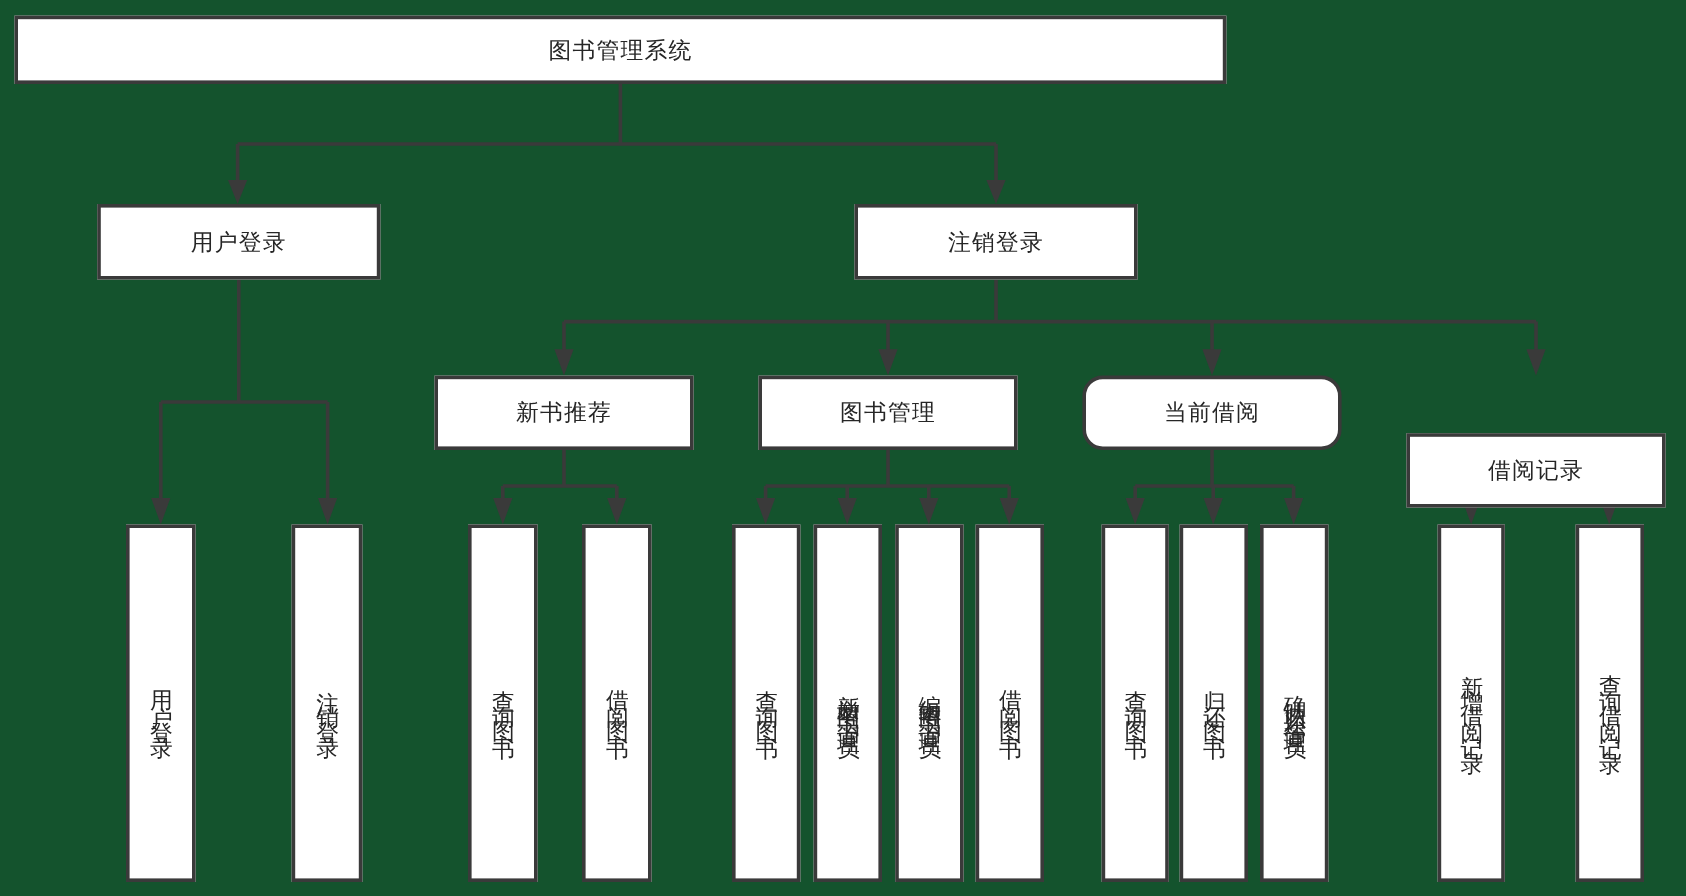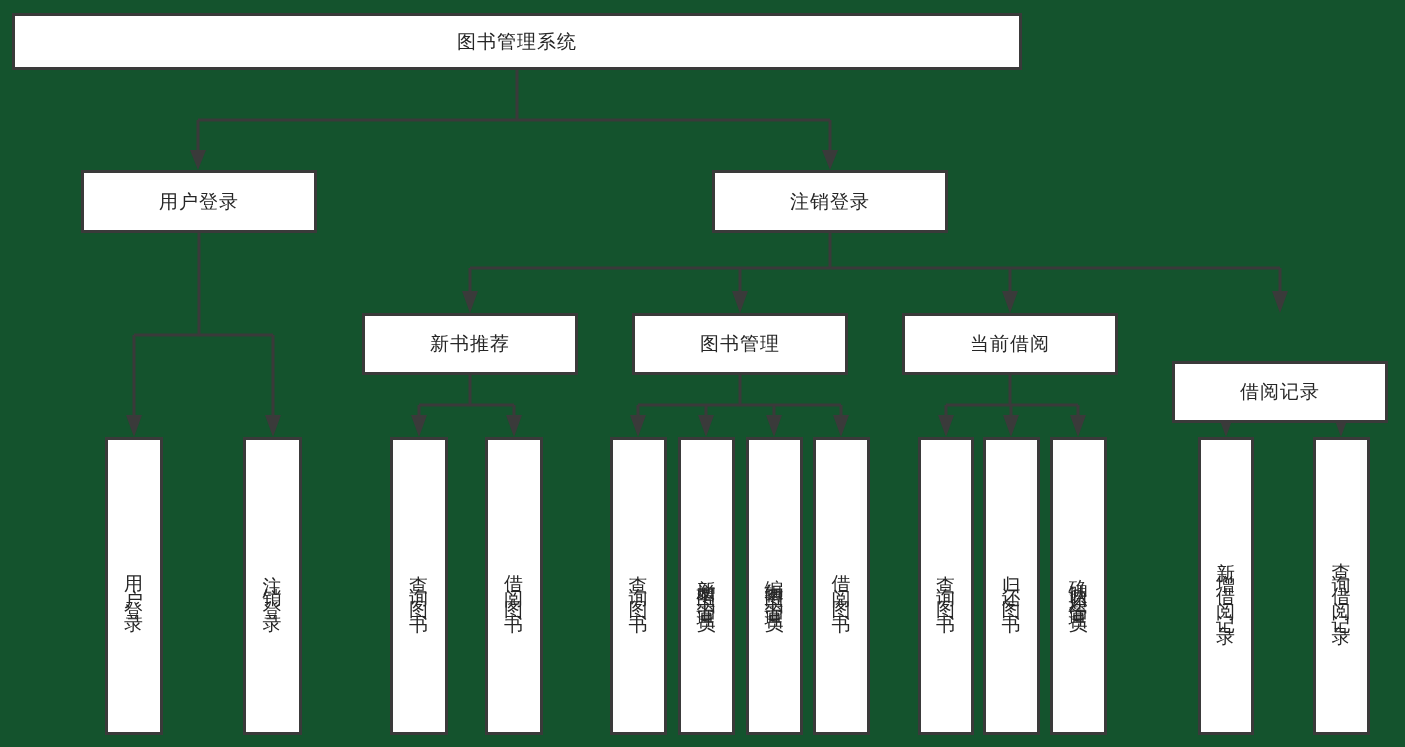--- a/index.html
+++ b/index.html
@@ -18,21 +18,21 @@
     border:3px solid #3a3a3a;
     display:flex;align-items:center;justify-content:center;
     color:#262626;
     z-index:2;
   }
   .hlabel{font-size:19px;letter-spacing:1px;white-space:nowrap;}
   .root{left:12px;top:13px;width:1010px;height:57px;}
   .lvl2-a{left:81px;top:170px;width:236px;height:63px;}
   .lvl2-b{left:712px;top:170px;width:236px;height:63px;}
   .lvl3{top:313px;width:216px;height:62px;}
-  .l3-1{left:362px;justify-content:center;} .l3-2{left:632px;} .l3-3{left:902px;} .l3-4{left:1172px;margin-top:48px;}
+  .l3-1{left:362px;justify-content:center;} .l3-2{left:632px;} .l3-3{left:902px;border-radius:17px;} .l3-4{left:1172px;margin-top:48px;}
   .leaf{top:437px;height:298px;}
   .v-text{
     writing-mode:vertical-rl;
     text-orientation:mixed;
     font-size:19px;
     letter-spacing:13px;
     line-height:1;
     color:#262626;
     white-space:nowrap;
   }

